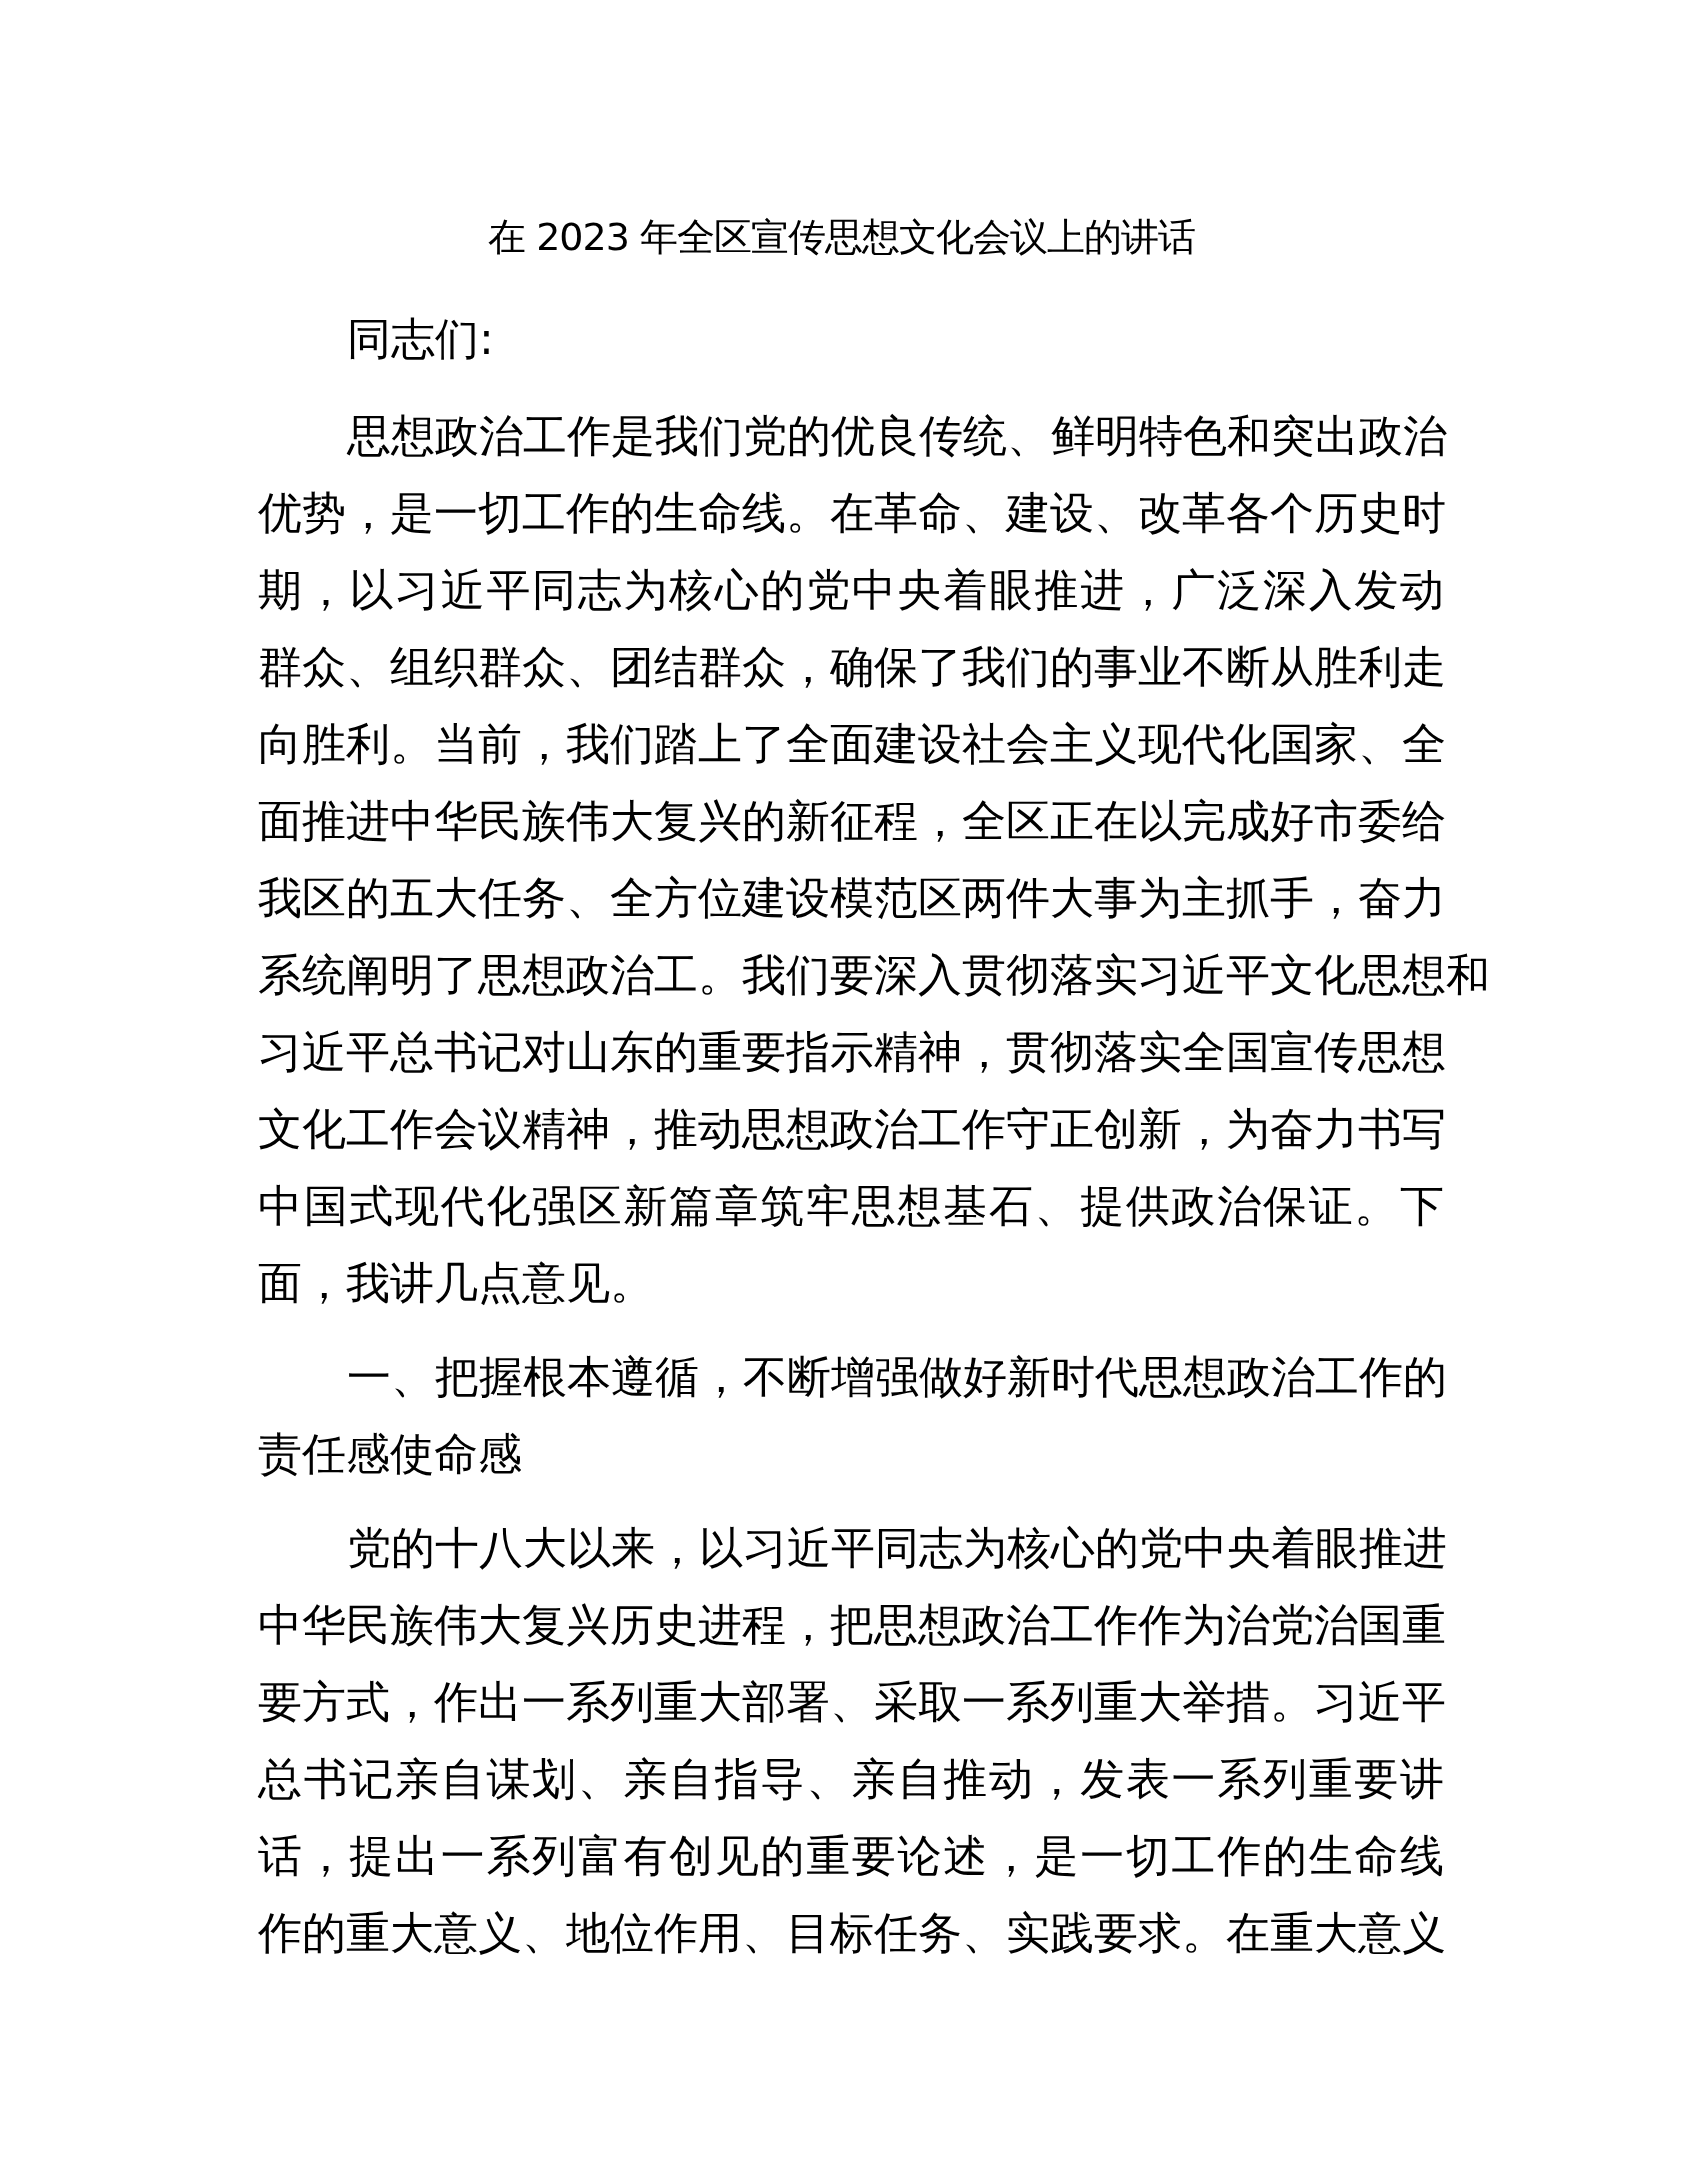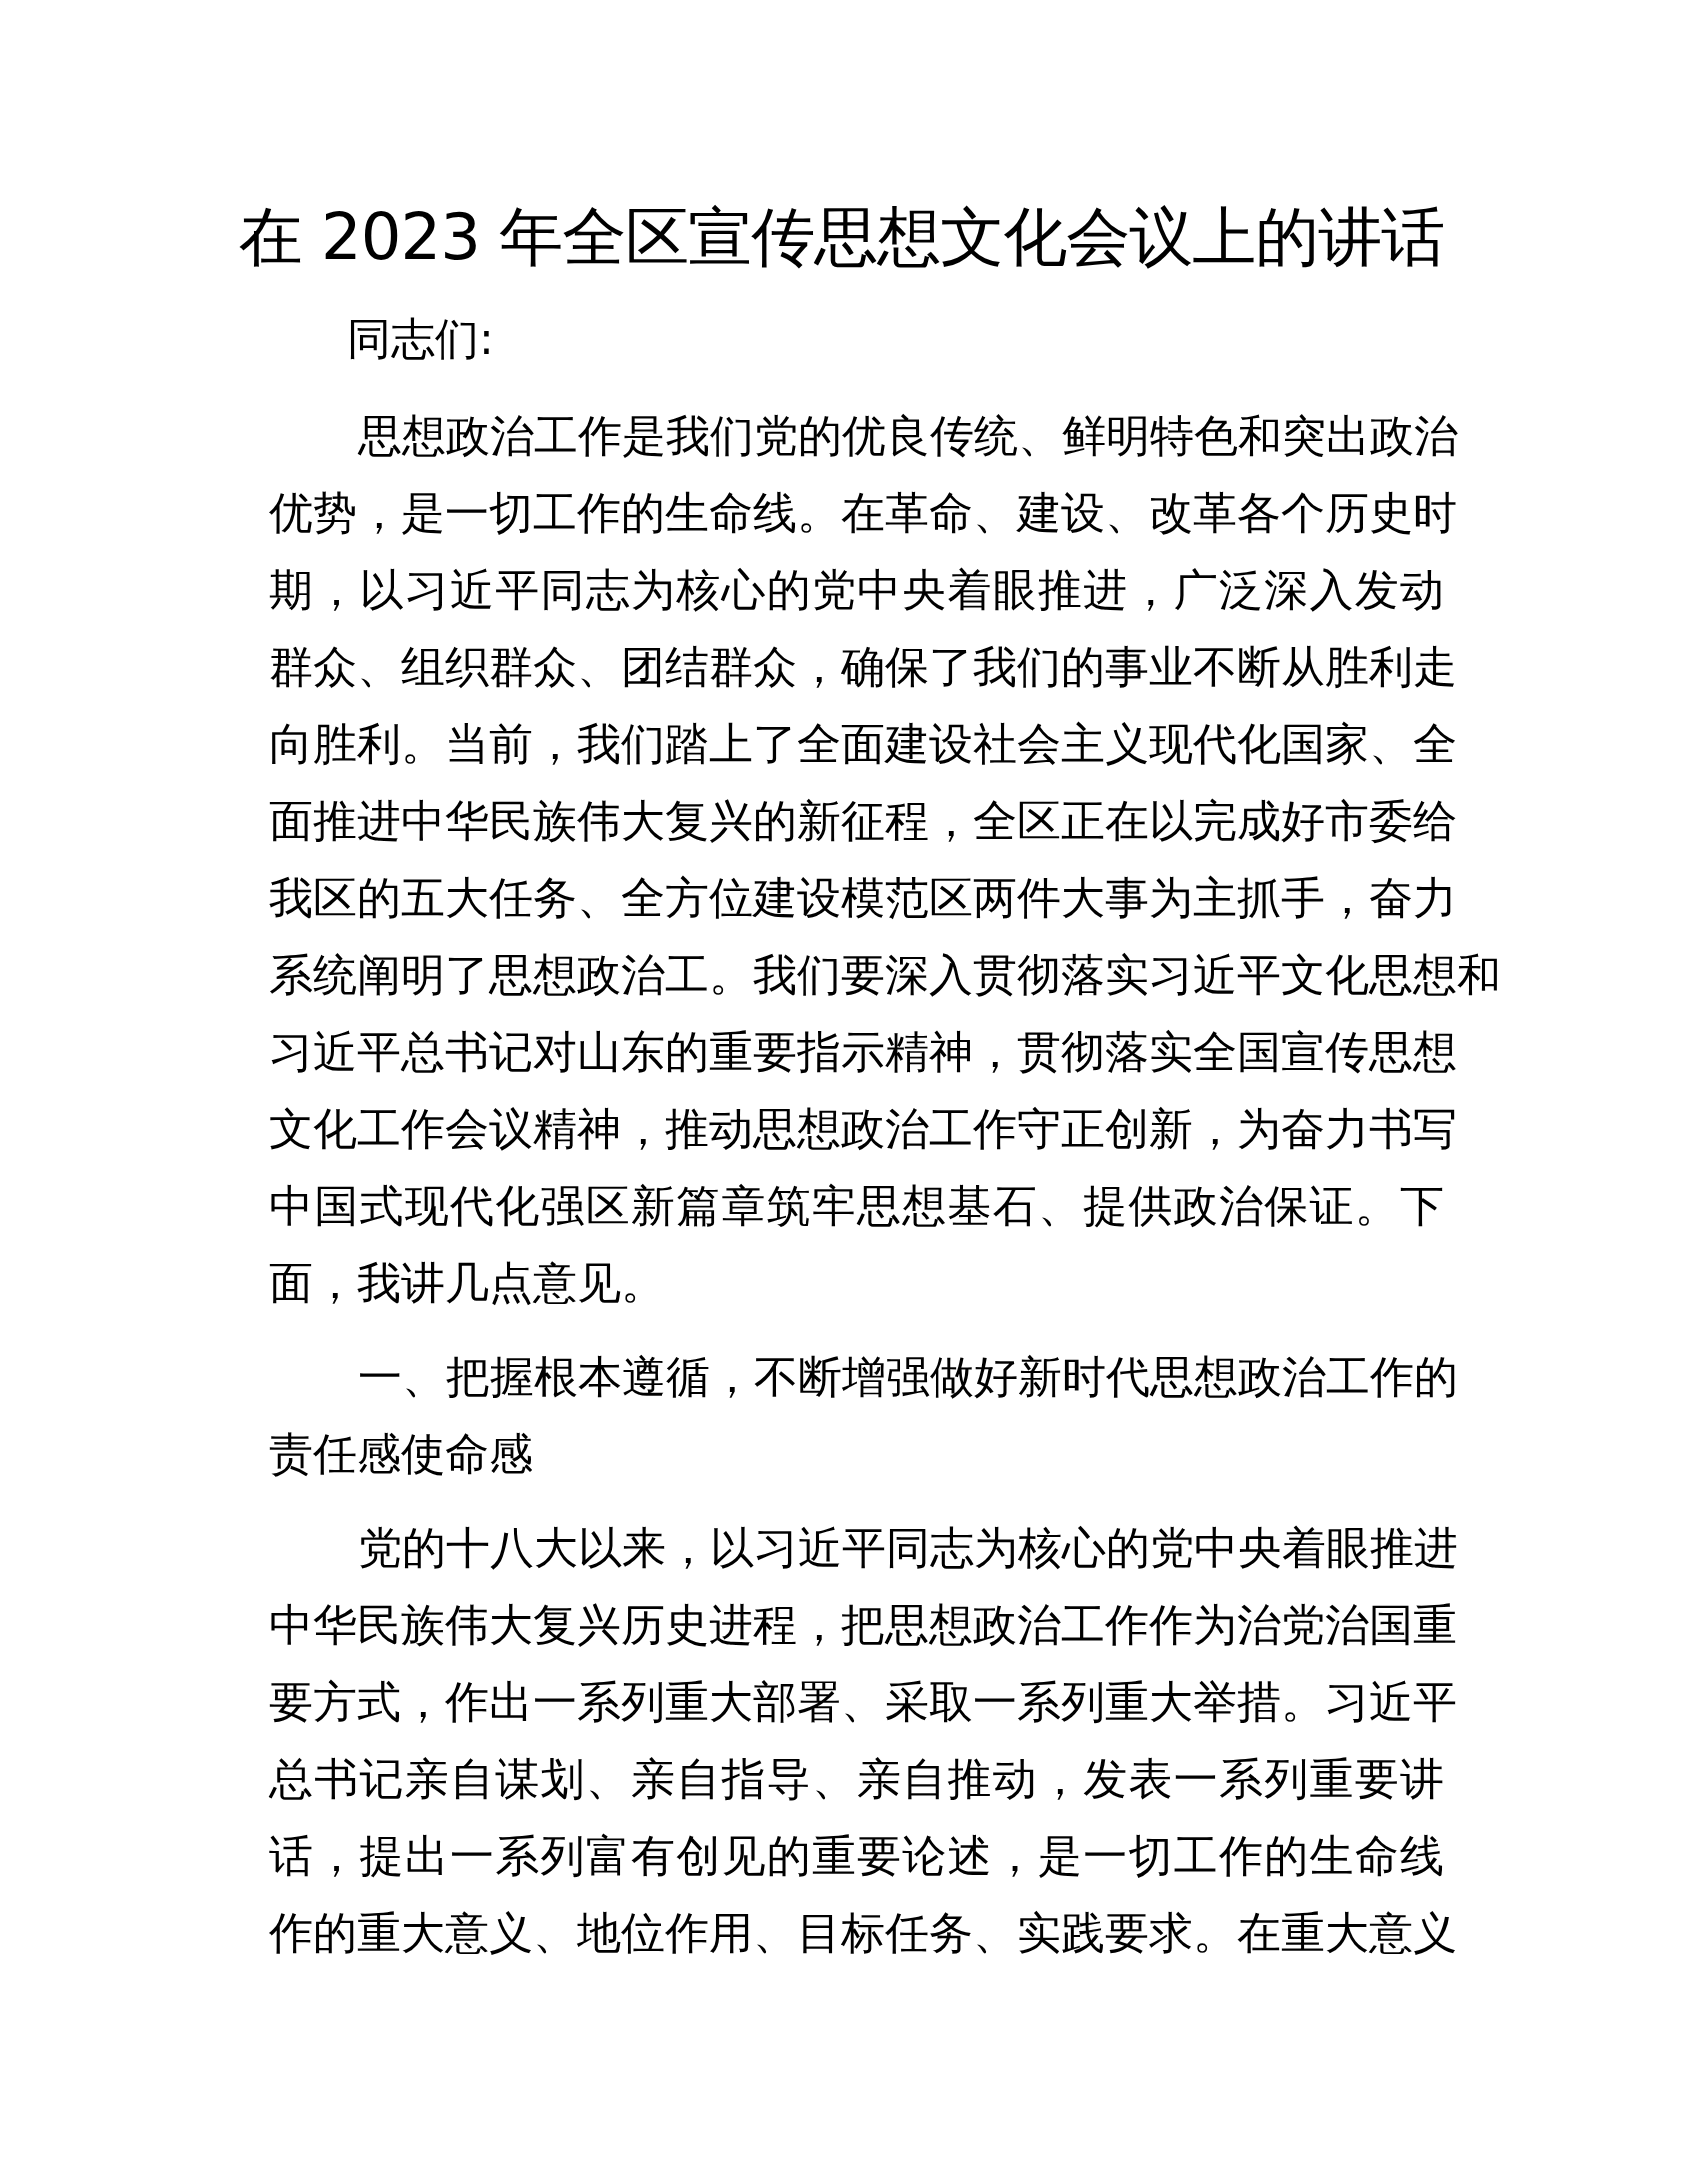--- a/index.html
+++ b/index.html
@@ -22,40 +22,39 @@
       width: 1683px;
       height: 2178px;
       background: #ffffff;
     }
     .doc-title {
       position: absolute;
       left: 0;
       top: 198px;
       width: 1683px;
       text-align: center;
-      font-size: 64px;
+      font-size: 38px;
       line-height: 79px;
       height: 79px;
       white-space: nowrap;
       letter-spacing: -1px;
     }
     .body-text {
       position: absolute;
       left: 258px;
       top: 300px;
       width: 1186px;
       font-size: 44px;
       line-height: 77px;
     }
     .para {
       margin: 0;
     }
     .para + .para {
       margin-top: 17px;
-      margin-left: 11px;
     }
     .para.salutation + .para {
       margin-top: 20px;
     }
     .line {
       display: block;
       height: 77px;
       white-space: nowrap;
       overflow: visible;
       text-align: justify;

